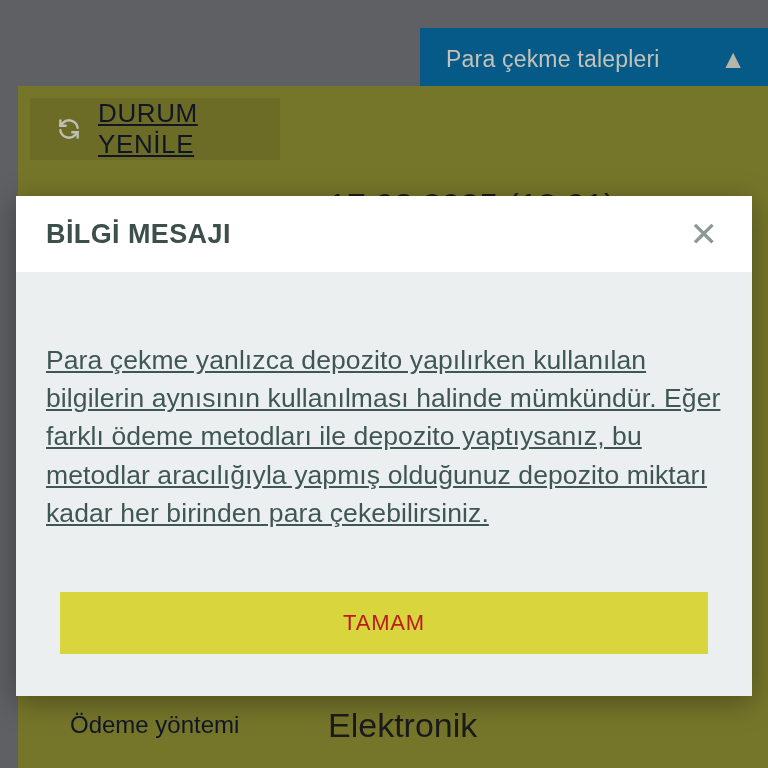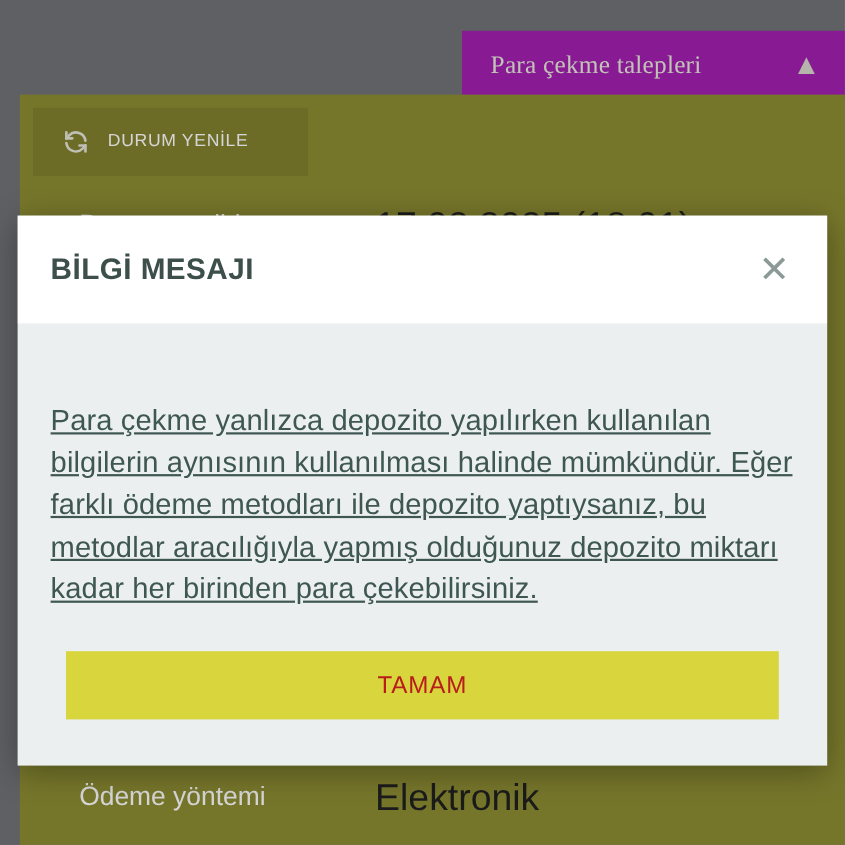--- a/index.html
+++ b/index.html
@@ -20,27 +20,26 @@
     inset: 0;
     background: #6f7175;
   }
 
   .panel-header {
     position: absolute;
     left: 420px;
     top: 28px;
     width: 348px;
     height: 62px;
-    background: #a21caf;
+    background: #0369a1;
     display: flex;
     align-items: center;
     justify-content: space-between;
     padding: 0 22px 0 26px;
     box-sizing: border-box;
-    font-family: Liberation Serif, serif;
   }
   .panel-header .title {
     color: #e8e8dd;
     font-size: 23px;
     letter-spacing: .2px;
     white-space: nowrap;
   }
   .panel-header .chev {
     color: #d8d8cc;
     font-size: 26px;
@@ -72,40 +71,40 @@
   }
   .refresh-btn .ricon {
     width: 26px;
     height: 26px;
     color: #e4e4d6;
     display: inline-flex;
     align-items: center;
     justify-content: center;
   }
   .refresh-btn .rlabel {
-    color: #ffffff;
-    font-size: 16px;
+    color: #0f172a;
+    font-size: 26px;
     letter-spacing: .6px;
+    text-decoration: underline;
   }
 
   .kv-row {
     position: absolute;
     left: 0;
     width: 100%;
     height: 58px;
     display: flex;
     align-items: center;
   }
   .kv-row .k {
     width: 310px;
-    padding-left: 41px;
-    box-sizing: border-box;
-    color: #ffffff;
+    padding-left: 52px;
+    box-sizing: border-box;
+    color: #0f172a;
     font-size: 24px;
-    margin-left: 13px;
   }
   .kv-row .v {
     color: #1d1d1d;
     font-size: 34px;
   }
 
   .row-1 { top: 90px; }
   .row-2 { top: 610px; }
   .row-3 { top: 668px; }
 
@@ -121,21 +120,21 @@
     left: 16px;
     top: 196px;
     width: 736px;
     height: 500px;
     background: #eceff0;
     box-shadow: 0 6px 28px rgba(0,0,0,.35);
     overflow: hidden;
   }
 
   .modal-head {
-    height: 98px;
+    height: 76px;
     background: #ffffff;
     display: flex;
     align-items: center;
     justify-content: space-between;
     padding: 0 28px 0 30px;
     box-sizing: border-box;
     gap: 38px;
   }
   .modal-title {
     color: #3d4f4a;

